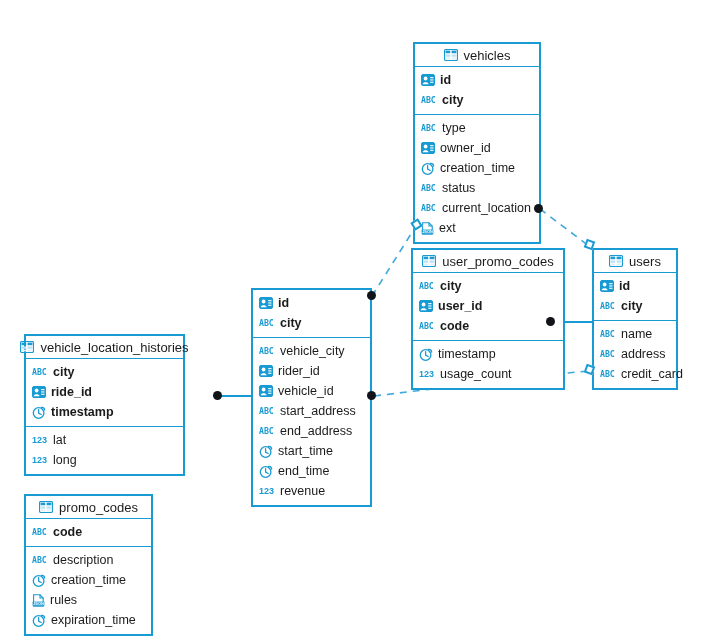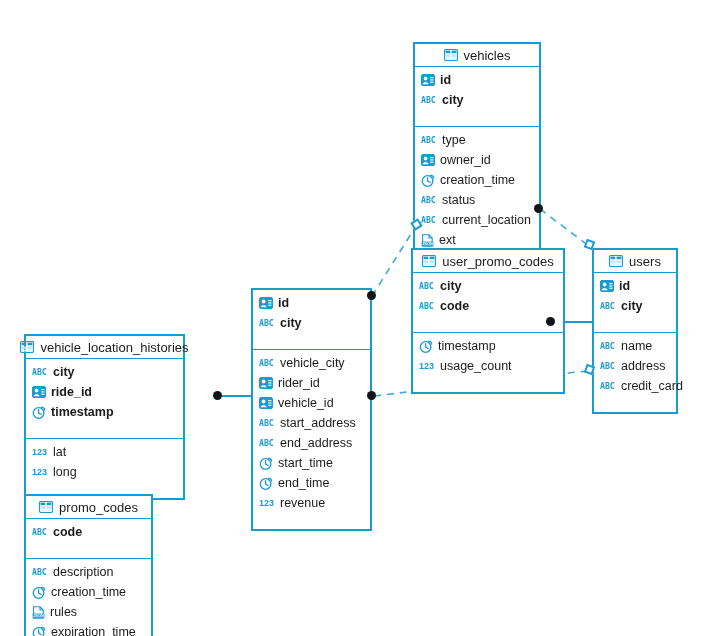--- a/index.html
+++ b/index.html
@@ -28,21 +28,21 @@
     border-bottom:1px solid #189AD3;
     background:#ffffff;
     padding:0 6px;
   }
   .tbl-title{
     font-size:13px;
     color:#1b1b1b;
     white-space:nowrap;
     line-height:1;
   }
-  .col-group{border-bottom:1px solid #189AD3;padding:3px 0 16px 0;}
+  .col-group{border-bottom:1px solid #189AD3;padding:3px 0 4px 0;}
   .col-group.last{border-bottom:none;}
   .col-row{
     display:flex;align-items:center;gap:5px;
     padding:1px 6px 1px 6px;
     height:18px;
     white-space:nowrap;
   }
   .col-name{font-size:12.5px;color:#1b1b1b;line-height:1;}
   .col-row.pk .col-name{font-weight:bold;}
 
@@ -214,20 +214,33 @@
           <div class="col-row pk">
             <span class="ic">
               <svg width="16" height="10" viewBox="0 0 16 10">
       <text x="0" y="8" font-family="DejaVu Sans Mono, monospace" font-size="8.2" font-weight="bold" fill="#189AD3" letter-spacing="0">ABC</text>
     </svg>
             </span>
             <span class="col-name">city</span>
           </div>
           <div class="col-row pk">
             <span class="ic">
+              <svg width="14" height="12" viewBox="0 0 14 12">
+      <rect x="0.5" y="0.5" width="13" height="11" rx="1.5" fill="#189AD3" stroke="#189AD3" stroke-width="1"></rect>
+      <circle cx="4.6" cy="4.5" r="1.9" fill="#ffffff"></circle>
+      <path d="M1.6 10.2 C2.1 7.6 7.1 7.6 7.6 10.2 Z" fill="#ffffff"></path>
+      <rect x="9.2" y="3.1" width="3.3" height="1.1" fill="#ffffff"></rect>
+      <rect x="9.2" y="5.4" width="3.3" height="1.1" fill="#ffffff"></rect>
+      <rect x="9.2" y="7.7" width="3.3" height="1.1" fill="#ffffff"></rect>
+    </svg>
+            </span>
+            <span class="col-name">user_id</span>
+          </div>
+          <div class="col-row pk">
+            <span class="ic">
               <svg width="16" height="10" viewBox="0 0 16 10">
       <text x="0" y="8" font-family="DejaVu Sans Mono, monospace" font-size="8.2" font-weight="bold" fill="#189AD3" letter-spacing="0">ABC</text>
     </svg>
             </span>
             <span class="col-name">code</span>
           </div>
         </div>
         <div class="col-group last">
           <div class="col-row">
             <span class="ic">

